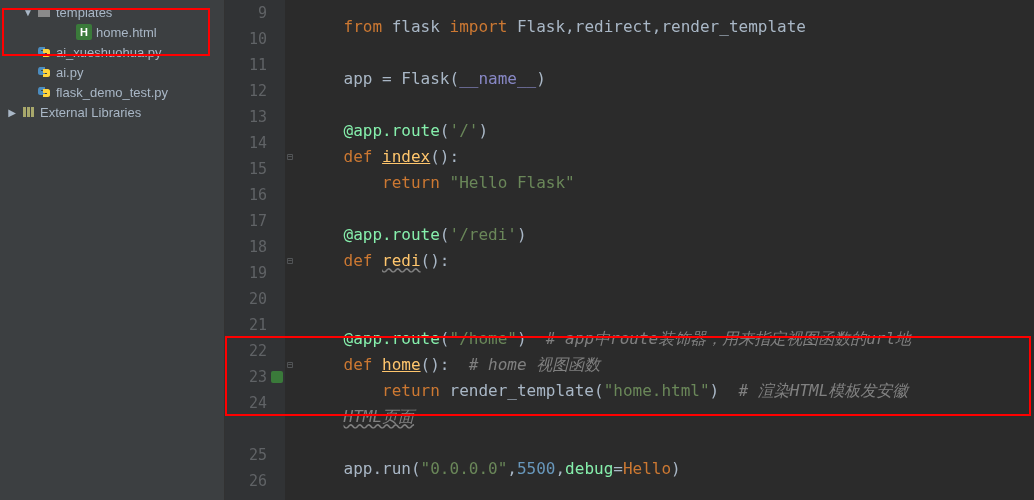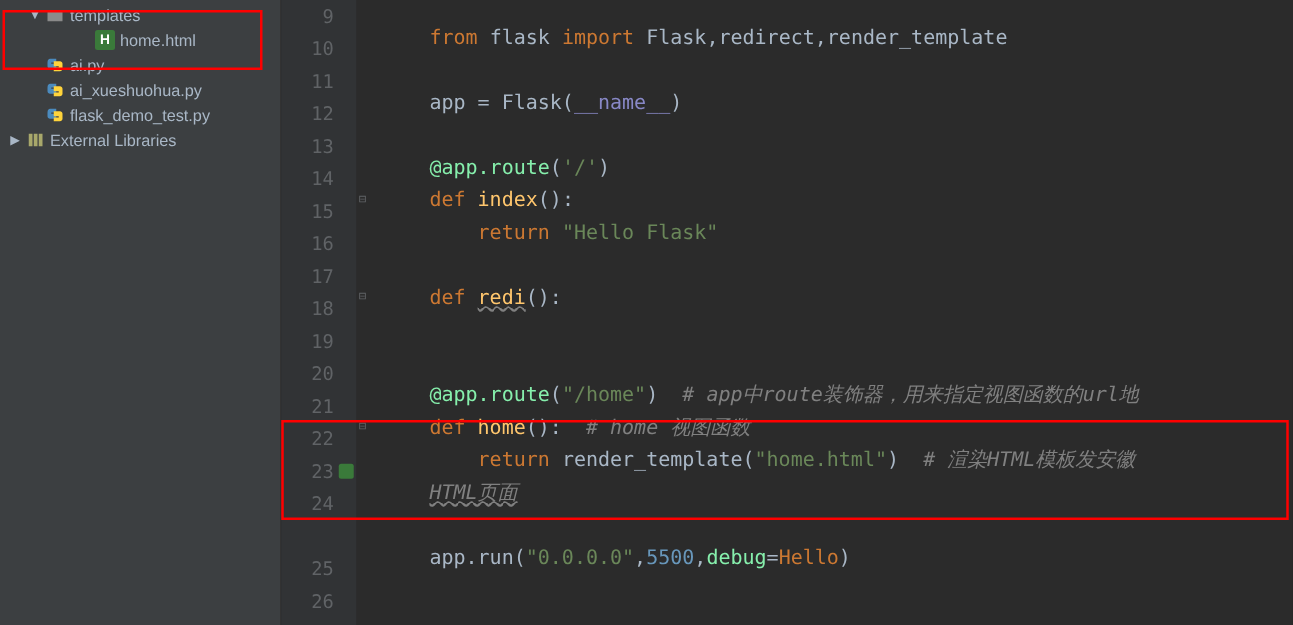--- a/index.html
+++ b/index.html
@@ -72,23 +72,22 @@
       position: relative;
     }
     .line-number {
       height: 26px;
       line-height: 26px;
       color: #606366;
       font-size: 15px;
     }
     .code-area {
       flex: 1;
-      padding-top: 0px;
-      position: relative;
-      margin-top: 17px;
+      padding-top: 14px;
+      position: relative;
     }
     .code-line {
       height: 26px;
       line-height: 26px;
       font-size: 16px;
       white-space: pre;
       padding-left: 20px;
       position: relative;
     }
     .gutter-mark {
@@ -100,21 +99,21 @@
       border-radius: 2px;
     }
     .fold-mark {
       position: absolute;
       left: 2px;
       color: #606366;
       font-size: 10px;
     }
     .kw { color: #cc7832; }
     .str { color: #6a8759; }
-    .func { color: #ffc66d; }
+    .func { color: #ffc66d; text-decoration: underline; }
     .decorator { color: #86efac; }
     .param { color: #86efac; }
     .comment { color: #808080; font-style: italic; }
     .num { color: #6897bb; }
     .builtin { color: #8888c6; }
     .wavy { text-decoration: underline wavy #808080; text-decoration-skip-ink: none; }
     .highlight-box-code {
       border: 2px solid #ff0000;
       position: absolute;
       pointer-events: none;
@@ -140,31 +139,31 @@
         <span>home.html</span>
       </div>
       <div class="tree-item indent-1">
         <span class="expander"></span>
         <span class="icon">
           <svg width="14" height="14" viewBox="0 0 14 14">
             <path fill="#4b8bbe" d="M3 2h5v3H4v1h4v4H3c-1 0-2-1-2-2V5c0-2 1-3 2-3z"></path>
             <path fill="#ffd43b" d="M11 12H6V9h4V8H6V4h5c1 0 2 1 2 2v4c0 1-1 2-2 2z"></path>
           </svg>
         </span>
-        <span>ai.py</span>
+        <span>ai_xueshuohua.py</span>
       </div>
       <div class="tree-item indent-1">
         <span class="expander"></span>
         <span class="icon">
           <svg width="14" height="14" viewBox="0 0 14 14">
             <path fill="#4b8bbe" d="M3 2h5v3H4v1h4v4H3c-1 0-2-1-2-2V5c0-2 1-3 2-3z"></path>
             <path fill="#ffd43b" d="M11 12H6V9h4V8H6V4h5c1 0 2 1 2 2v4c0 1-1 2-2 2z"></path>
           </svg>
         </span>
-        <span>ai_xueshuohua.py</span>
+        <span>ai.py</span>
       </div>
       <div class="tree-item indent-1">
         <span class="expander"></span>
         <span class="icon">
           <svg width="14" height="14" viewBox="0 0 14 14">
             <path fill="#4b8bbe" d="M3 2h5v3H4v1h4v4H3c-1 0-2-1-2-2V5c0-2 1-3 2-3z"></path>
             <path fill="#ffd43b" d="M11 12H6V9h4V8H6V4h5c1 0 2 1 2 2v4c0 1-1 2-2 2z"></path>
           </svg>
         </span>
         <span>flask_demo_test.py</span>
@@ -209,20 +208,21 @@
     </div>
   <div class="code-area" id="code-area">
       <div class="code-line"><span>    </span><span class="kw">from </span><span>flask </span><span class="kw">import </span><span>Flask</span><span>,</span><span>redirect</span><span>,</span><span>render_template</span></div>
       <div class="code-line"></div>
       <div class="code-line"><span>    </span><span>app = Flask(</span><span class="builtin">__name__</span><span>)</span></div>
       <div class="code-line"></div>
       <div class="code-line"><span>    </span><span class="decorator">@app.route</span><span>(</span><span class="str">'/'</span><span>)</span></div>
       <div class="code-line"><span>    </span><span class="kw">def </span><span class="func">index</span><span>():</span><span class="fold-mark">⊟</span></div>
       <div class="code-line"><span>        </span><span class="kw">return </span><span class="str">"Hello Flask"</span></div>
       <div class="code-line"></div>
+      <div class="code-line"><span>    </span><span class="decorator">@app.route</span><span>(</span><span class="str">'/redi'</span><span>)</span></div>
       <div class="code-line"><span>    </span><span class="kw">def </span><span class="func wavy">redi</span><span>():</span><span class="fold-mark">⊟</span></div>
       <div class="code-line"></div>
       <div class="code-line"></div>
       <div class="code-line"><span>    </span><span class="decorator">@app.route</span><span>(</span><span class="str">"/home"</span><span>)  </span><span class="comment"># app中route装饰器，用来指定视图函数的url地</span></div>
       <div class="code-line"><span>    </span><span class="kw">def </span><span class="func">home</span><span>():  </span><span class="comment"># home 视图函数</span><span class="fold-mark">⊟</span></div>
       <div class="code-line"><span>        </span><span class="kw">return </span><span>render_template(</span><span class="str">"home.html"</span><span>)  </span><span class="comment"># 渲染HTML模板发安徽</span></div>
       <div class="code-line"><span>    </span><span class="comment wavy">HTML页面</span></div>
       <div class="code-line"></div>
       <div class="code-line"><span>    </span><span>app.run(</span><span class="str">"0.0.0.0"</span><span>,</span><span class="num">5500</span><span>,</span><span class="param">debug</span><span>=</span><span class="kw">Hello</span><span>)</span></div>
     </div>

